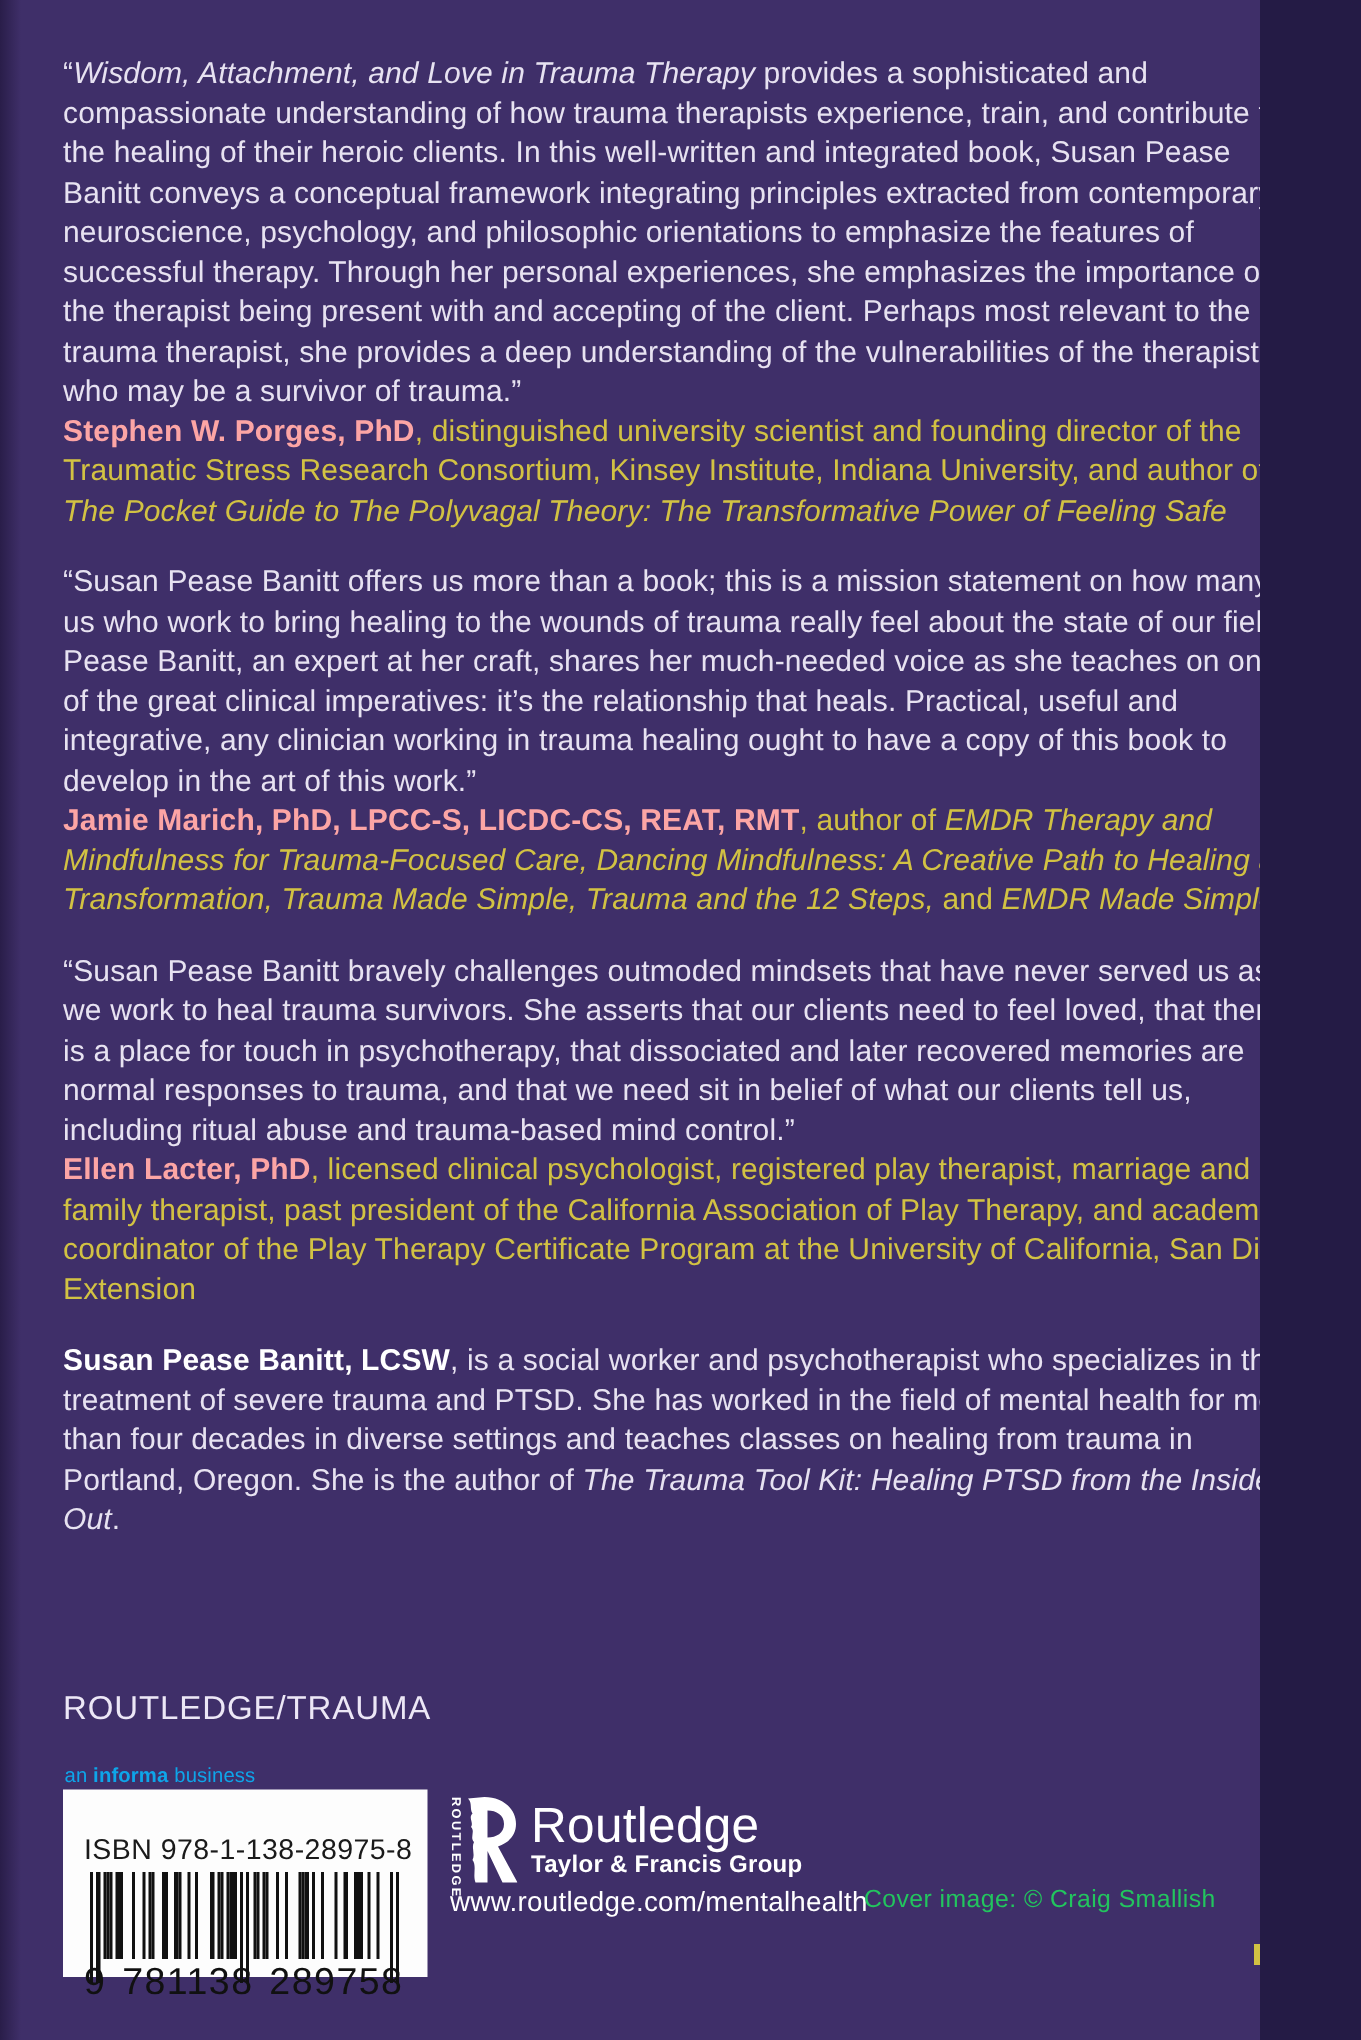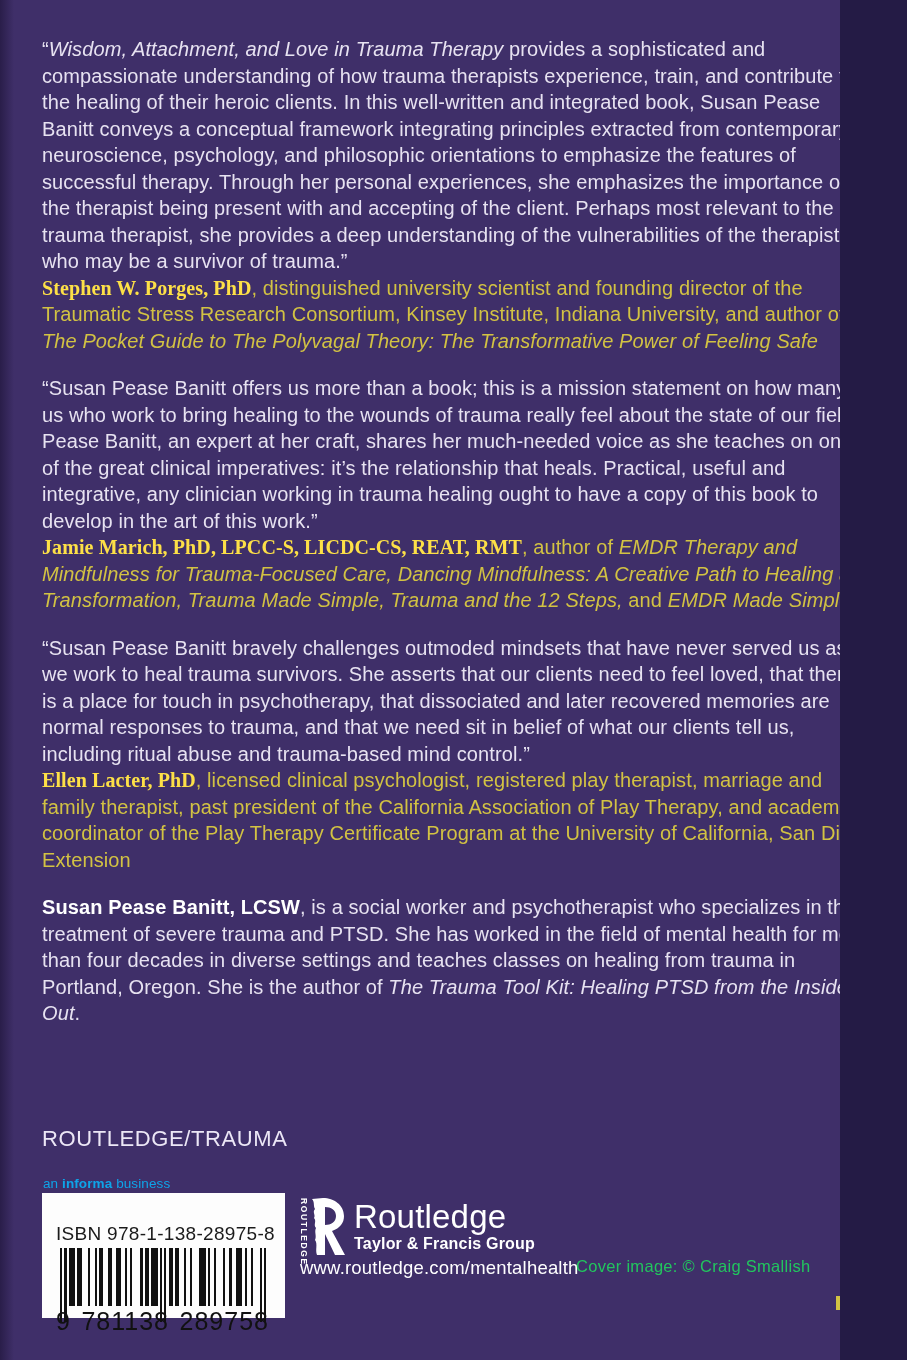--- a/index.html
+++ b/index.html
@@ -21,21 +21,21 @@
   }
   .block{margin:0 0 21px 0;}
   .para{
     color:#e7e2f1;font-size:20px;line-height:26.5px;font-weight:400;
     letter-spacing:.1px;margin:0;
   }
   .attr{
     color:#d2c243;font-size:20px;line-height:26.5px;margin:0;
     letter-spacing:.1px;
   }
-  .attr .name{color:#fde047;font-weight:bold;font-family:Liberation Serif, serif;}
+  .attr .name{color:#fca5a5;font-weight:bold;}
   .bio{color:#e7e2f1;}
   .bio .name{color:#ffffff;font-weight:bold;}
   .category{
     position:absolute;left:42px;top:1126px;
     color:#ece7f6;font-size:22px;letter-spacing:.6px;
   }
   .informa{
     position:absolute;left:43px;top:1176px;
     color:#0ea5e9;font-size:13.5px;letter-spacing:.1px;
   }

